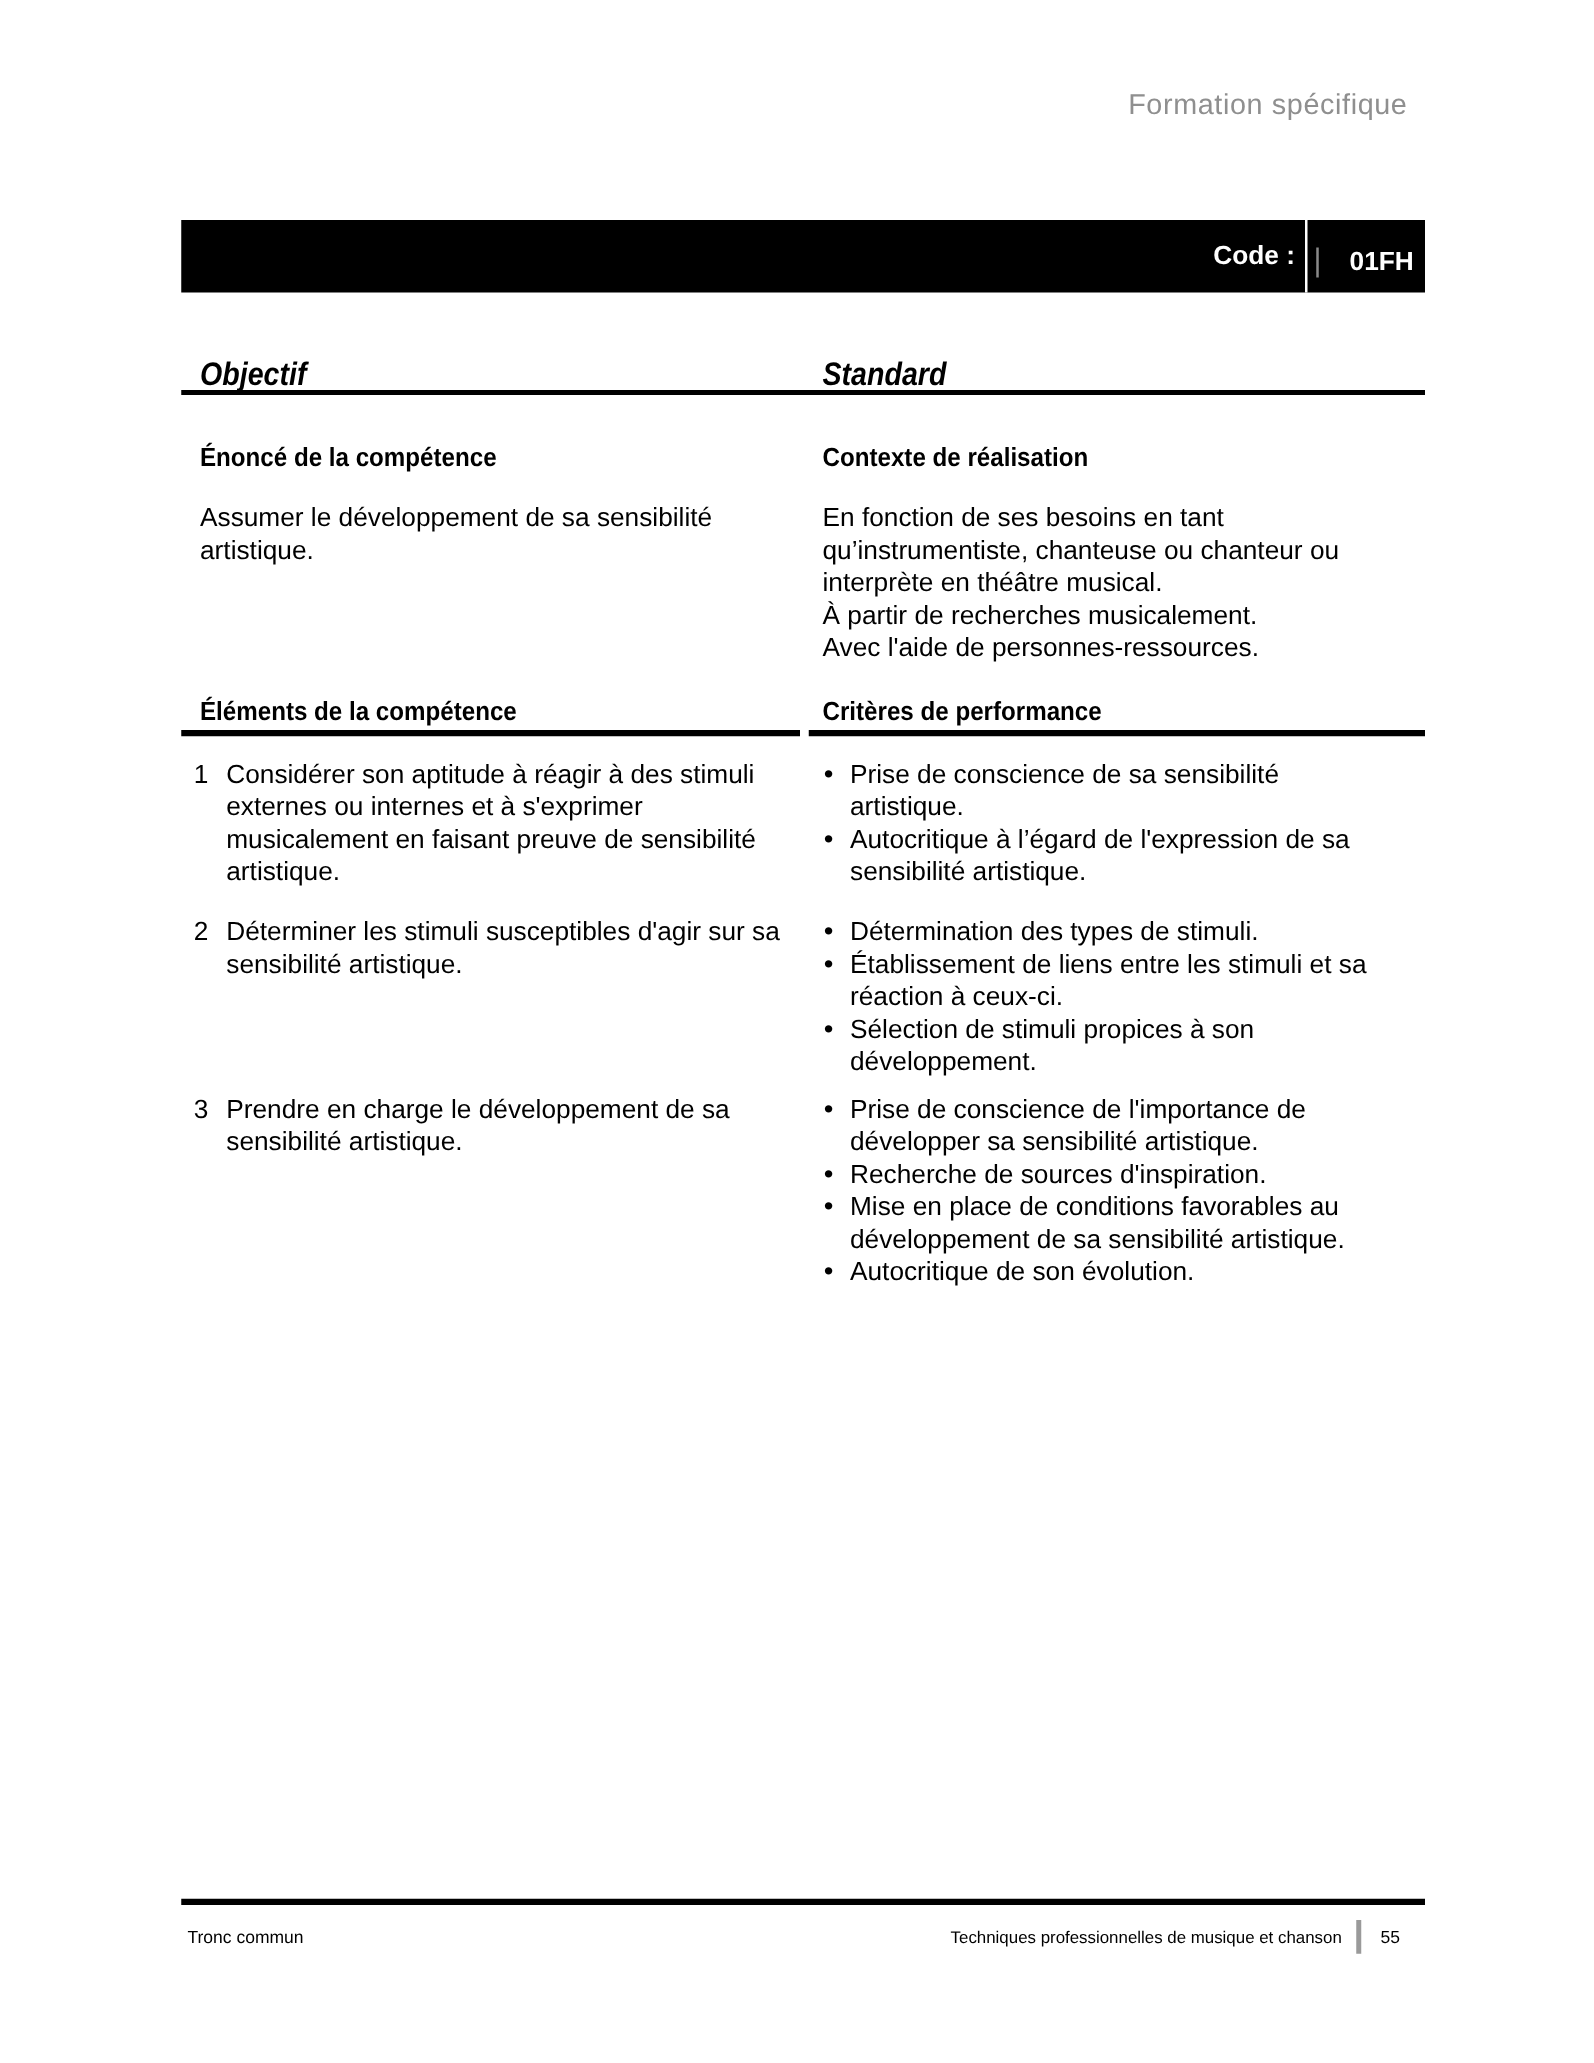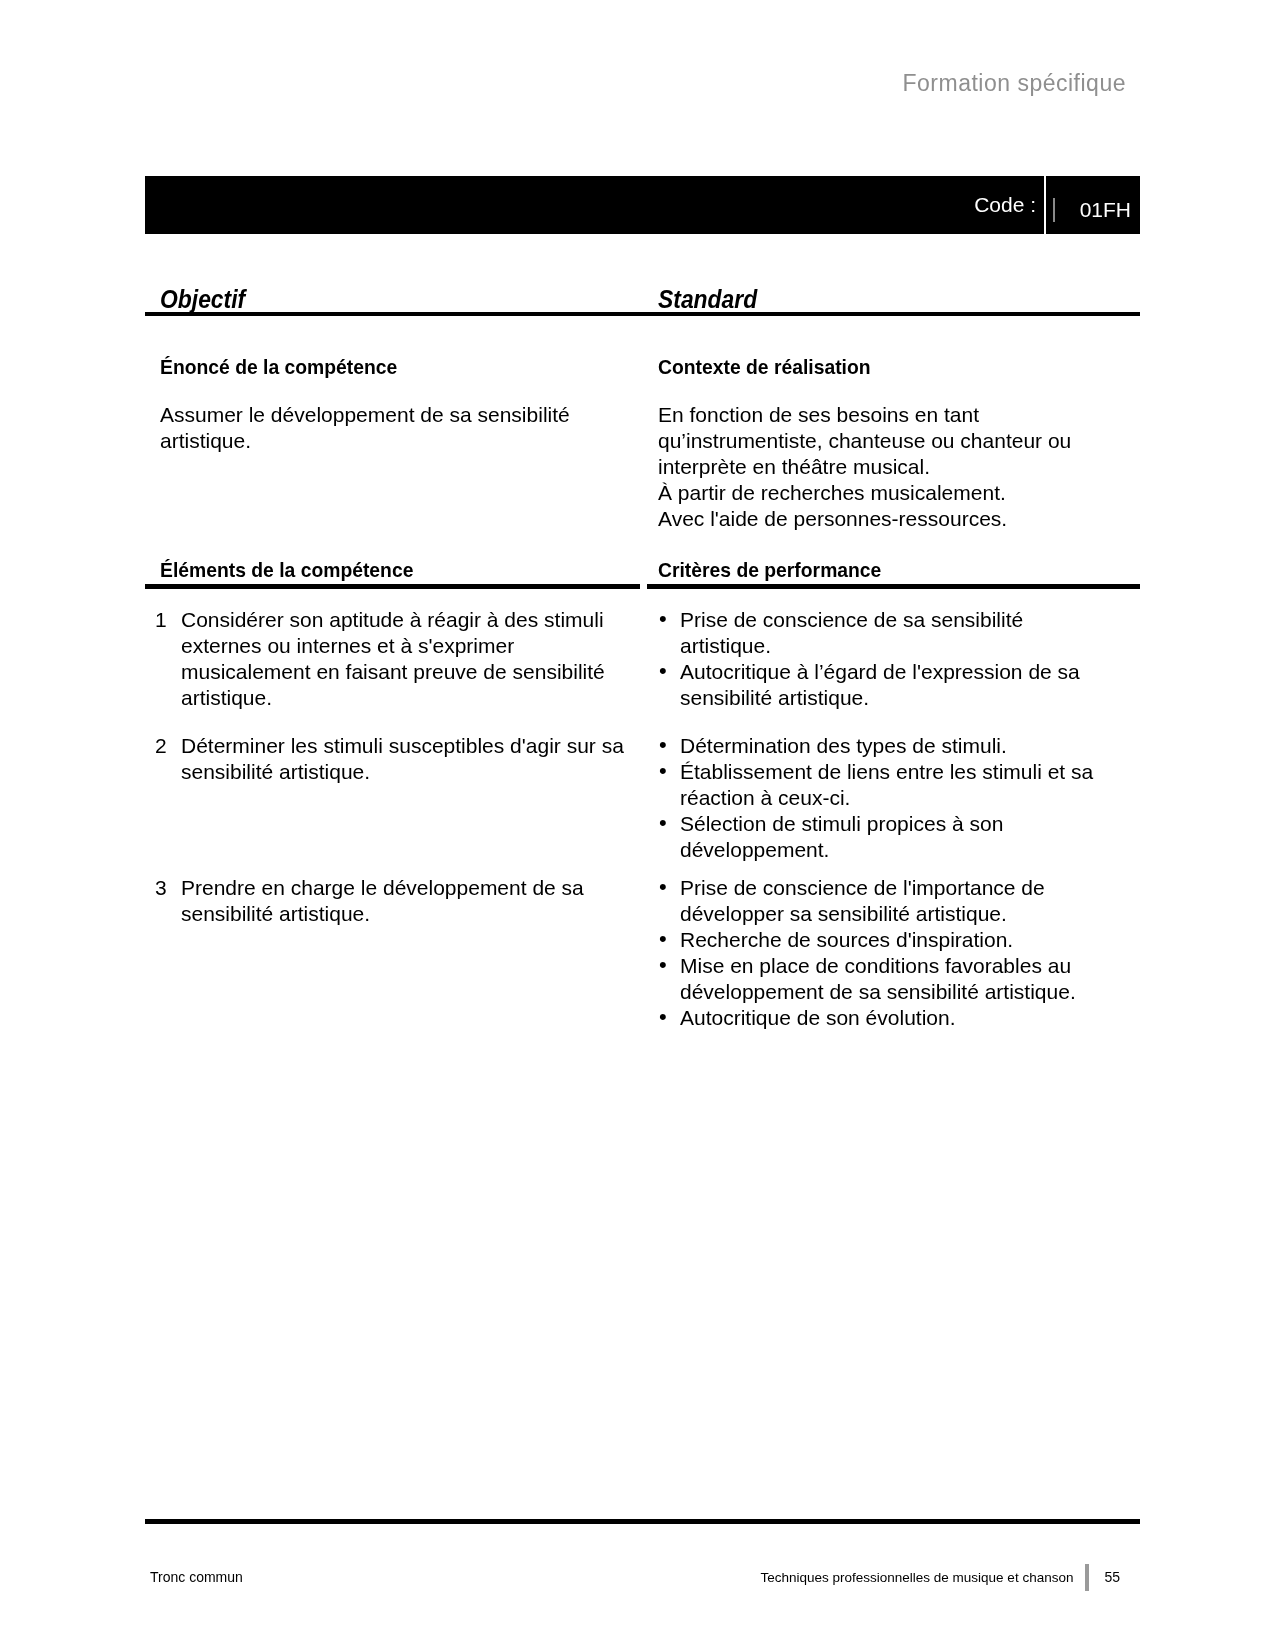--- a/index.html
+++ b/index.html
@@ -18,21 +18,21 @@
   .running-header {
     position:absolute; top:70px; left:145px; width:981px;
     text-align:right;
     font-size:23px; color:#8f8f8f; letter-spacing:0.5px;
   }
 
   
   .code-bar {
     position:absolute; top:176px; left:145px; width:995px; height:58px;
     background:#000;
-    display:flex; align-items:center;
+    display:flex; align-items:center;font-weight:bold;
   }
   .code-label {
     margin-left:auto;
     color:#fff; font-size:21px; padding-right:8px;
   }
   .code-divider { width:2px; height:58px; background:#fff; flex:0 0 auto; }
   .code-value-box {
     position:relative; width:94px; height:58px; flex:0 0 auto;
     display:flex; align-items:center; justify-content:flex-end;margin-top:10px;
   }
@@ -72,21 +72,20 @@
   .criteria li .bullet {
     position:absolute; left:1px; top:-1px; font-size:22px;
   }
 
   
   .footer-rule { position:absolute; top:1519px; left:145px; width:995px; height:5px; background:#000; }
   .footer-row {
     position:absolute; top:1534px; left:145px; width:995px; height:30px;
     display:flex; align-items:center;
     font-size:14px;
-    margin-top:28px;
   }
   .footer-left { padding-left:5px; }
   .footer-right { margin-left:auto; display:flex; align-items:center; }
   .footer-doc-title { font-size:13.5px; }
   .footer-vbar { width:4px; height:27px; background:#9a9a9a; margin-left:12px; margin-right:15px; }
   .footer-page-num { padding-right:20px; font-size:14px; }
 </style>
 </head>
 <body>
 

